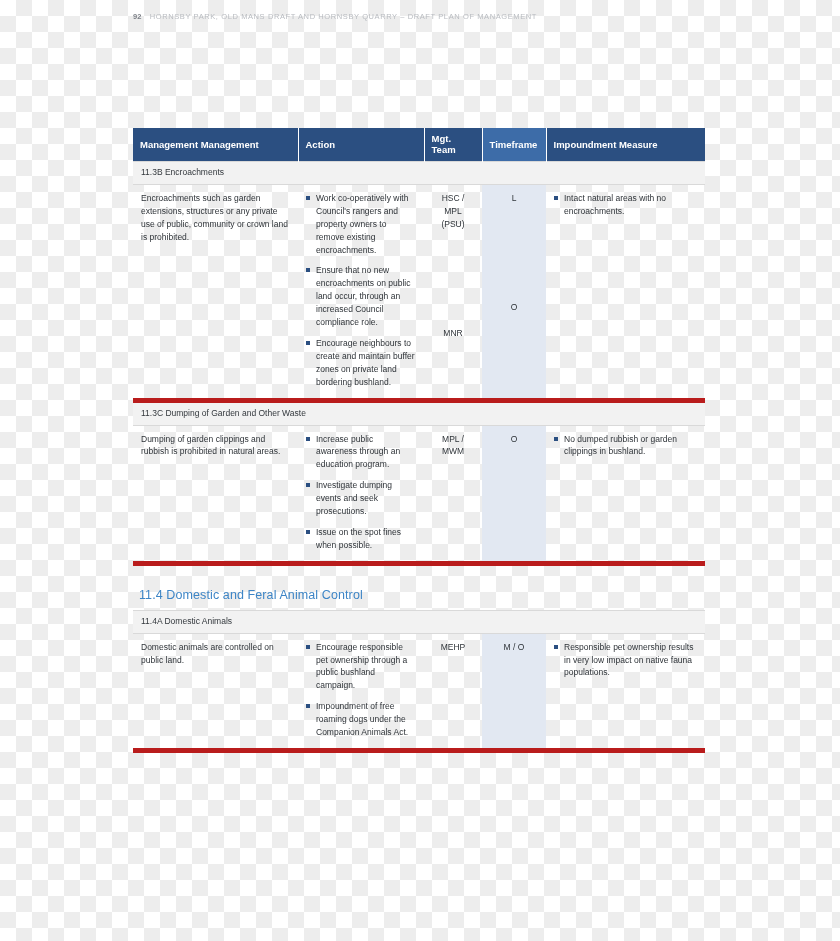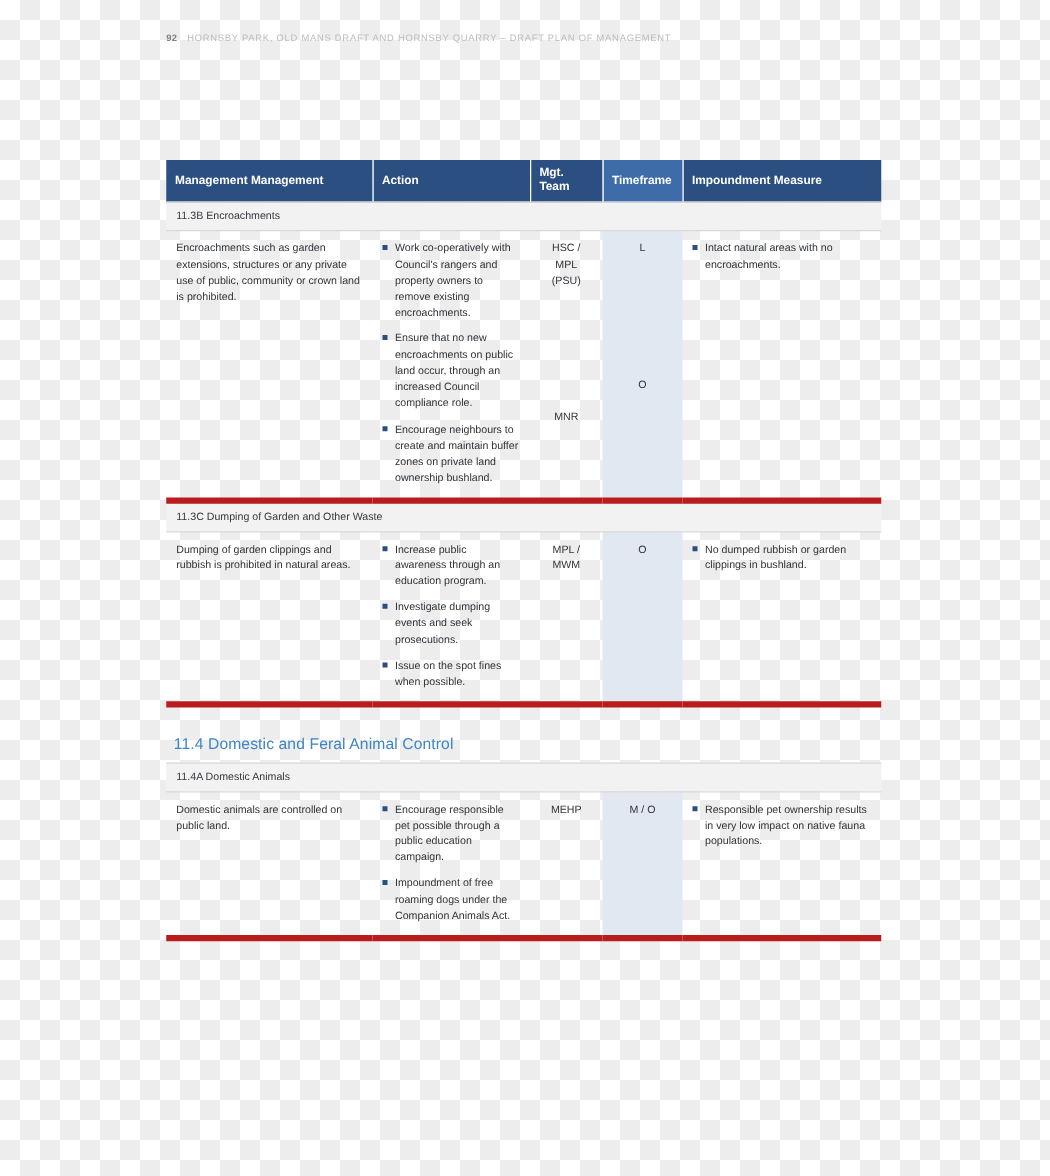--- a/index.html
+++ b/index.html
@@ -30,21 +30,21 @@
   .page {
     position: absolute;
     left: 0; top: 0;
     width: 840px;
     height: 941px;
     z-index: 1;
   }
   .page-header {
     position: absolute;
     left: 133px;
-    top: 26px;
+    top: 12px;
     display: flex;
     align-items: baseline;
     gap: 8px;
     justify-content: center;
   }
   .folio {
     font-size: 7.5px;
     font-weight: bold;
     color: #7b7f86;
     letter-spacing: 0.2px;
@@ -205,21 +205,21 @@
 
         <tr class="section-row">
           <td colspan="5">11.3B Encroachments</td>
         </tr>
         <tr class="body-row">
           <td>Encroachments such as garden extensions, structures or any private use of public, community or crown land is prohibited.</td>
           <td>
             <ul class="bl">
               <li>Work co-operatively with Council's rangers and property owners to remove existing encroachments.</li>
               <li>Ensure that no new encroachments on public land occur, through an increased Council compliance role.</li>
-              <li>Encourage neighbours to create and maintain buffer zones on private land ownership bushland.</li>
+              <li>Encourage neighbours to create and maintain buffer zones on private land bordering bushland.</li>
             </ul>
           </td>
           <td class="teamcell">
             <span class="team-line">HSC / MPL (PSU)</span>
             <div class="team-gap"></div>
             <span class="team-line">MNR</span>
           </td>
           <td class="tfcell">
             <span class="team-line">L</span>
             <div class="tf-gap"></div>
@@ -258,21 +258,21 @@
           </td>
         </tr>
 
         <tr class="section-row">
           <td colspan="5">11.4A Domestic Animals</td>
         </tr>
         <tr class="body-row">
           <td>Domestic animals are controlled on public land.</td>
           <td>
             <ul class="bl">
-              <li>Encourage responsible pet possible through a public education campaign.</li>
+              <li>Encourage responsible pet ownership through a public bushland campaign.</li>
               <li>Impoundment of free roaming dogs under the Companion Animals Act.</li>
             </ul>
           </td>
           <td class="teamcell">MEHP</td>
           <td class="tfcell">M / O</td>
           <td>
             <div class="perf-item">Responsible pet ownership results in very low impact on native fauna populations.</div>
           </td>
         </tr>
       </tbody>

